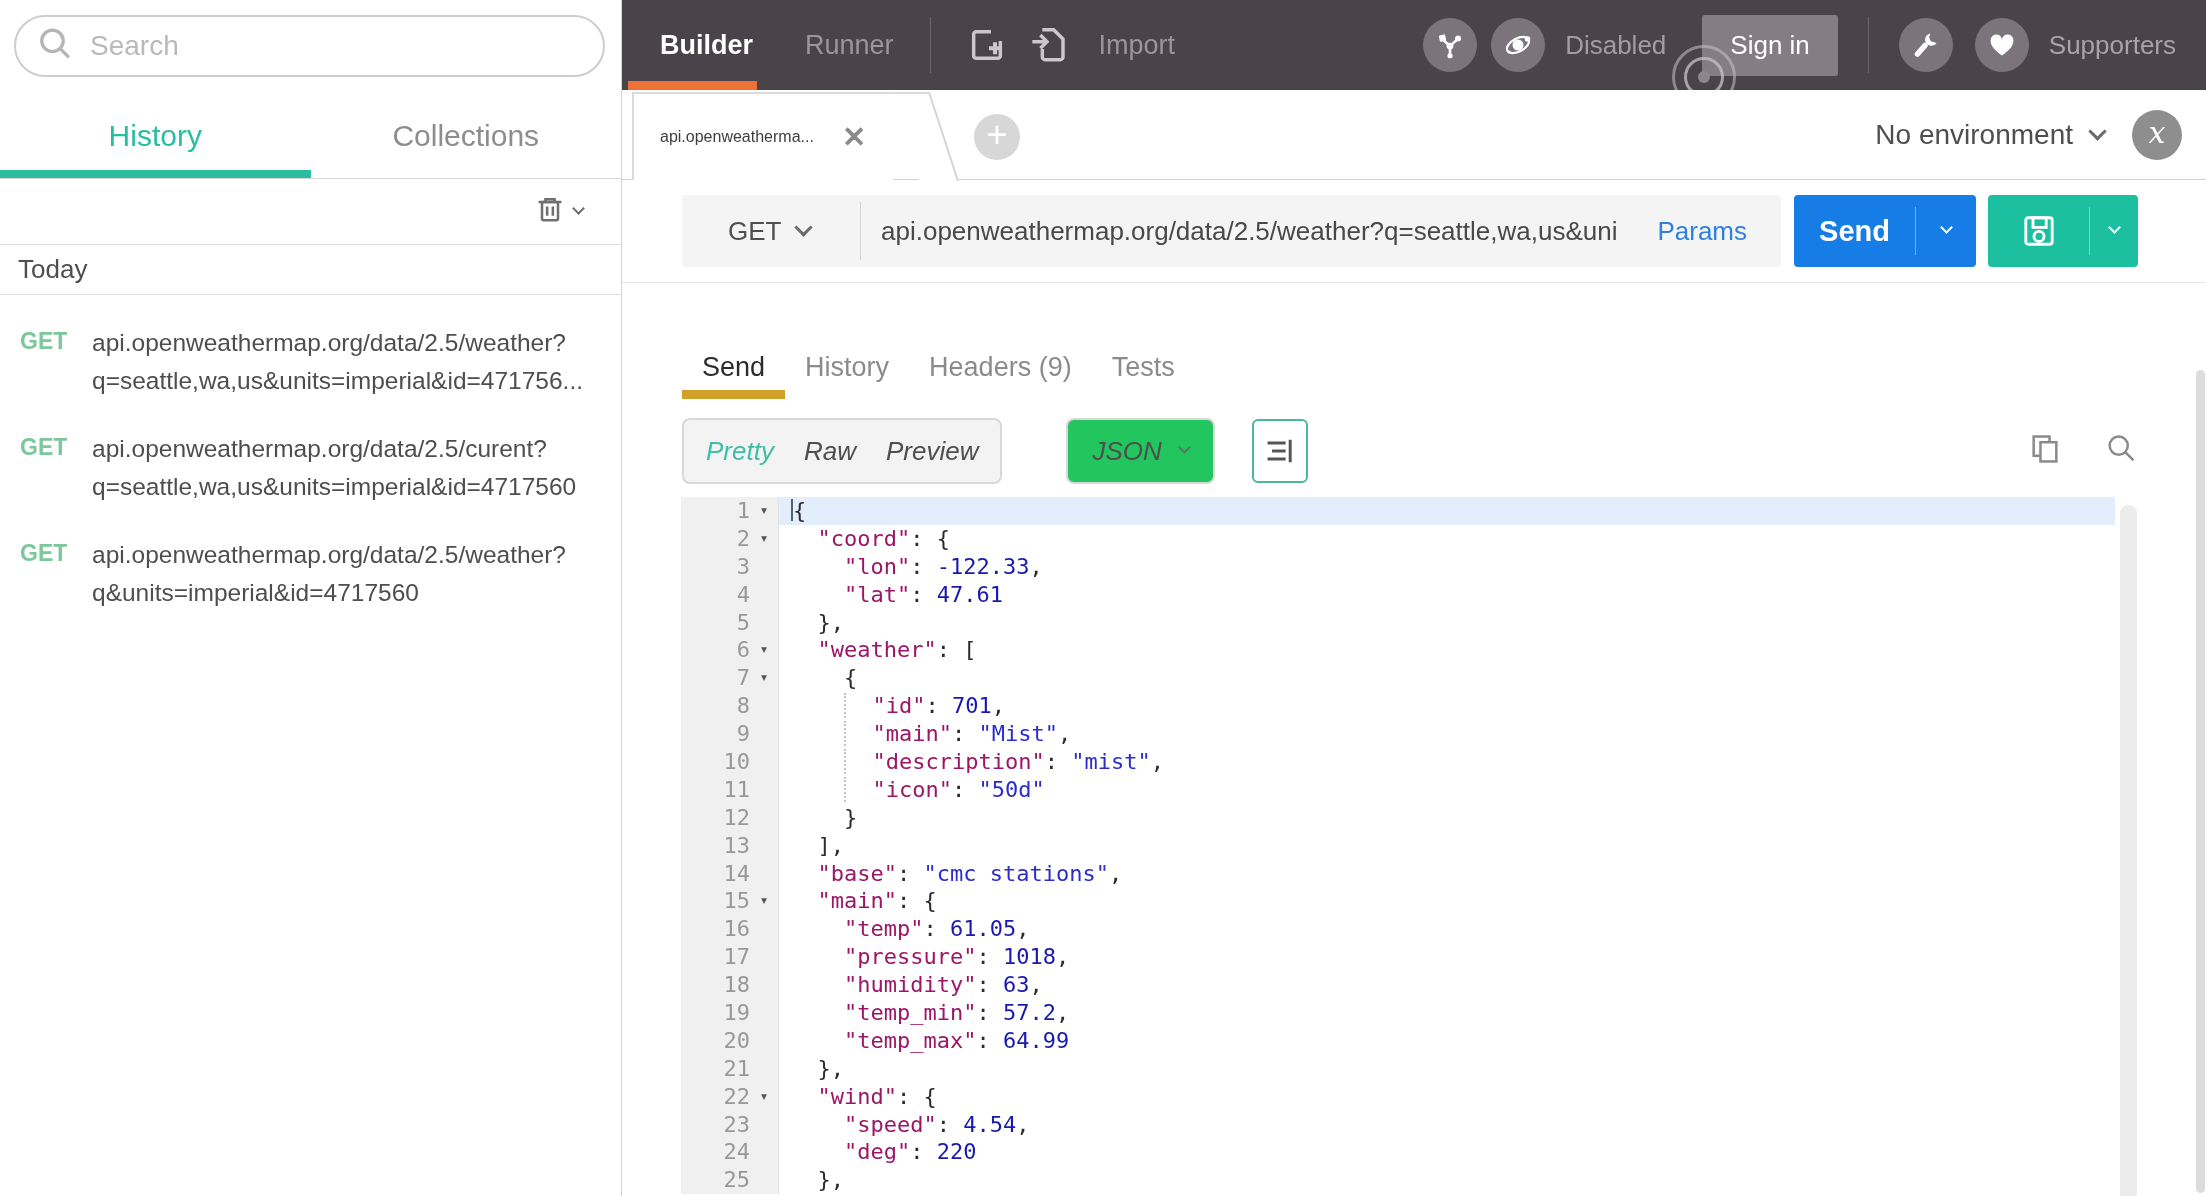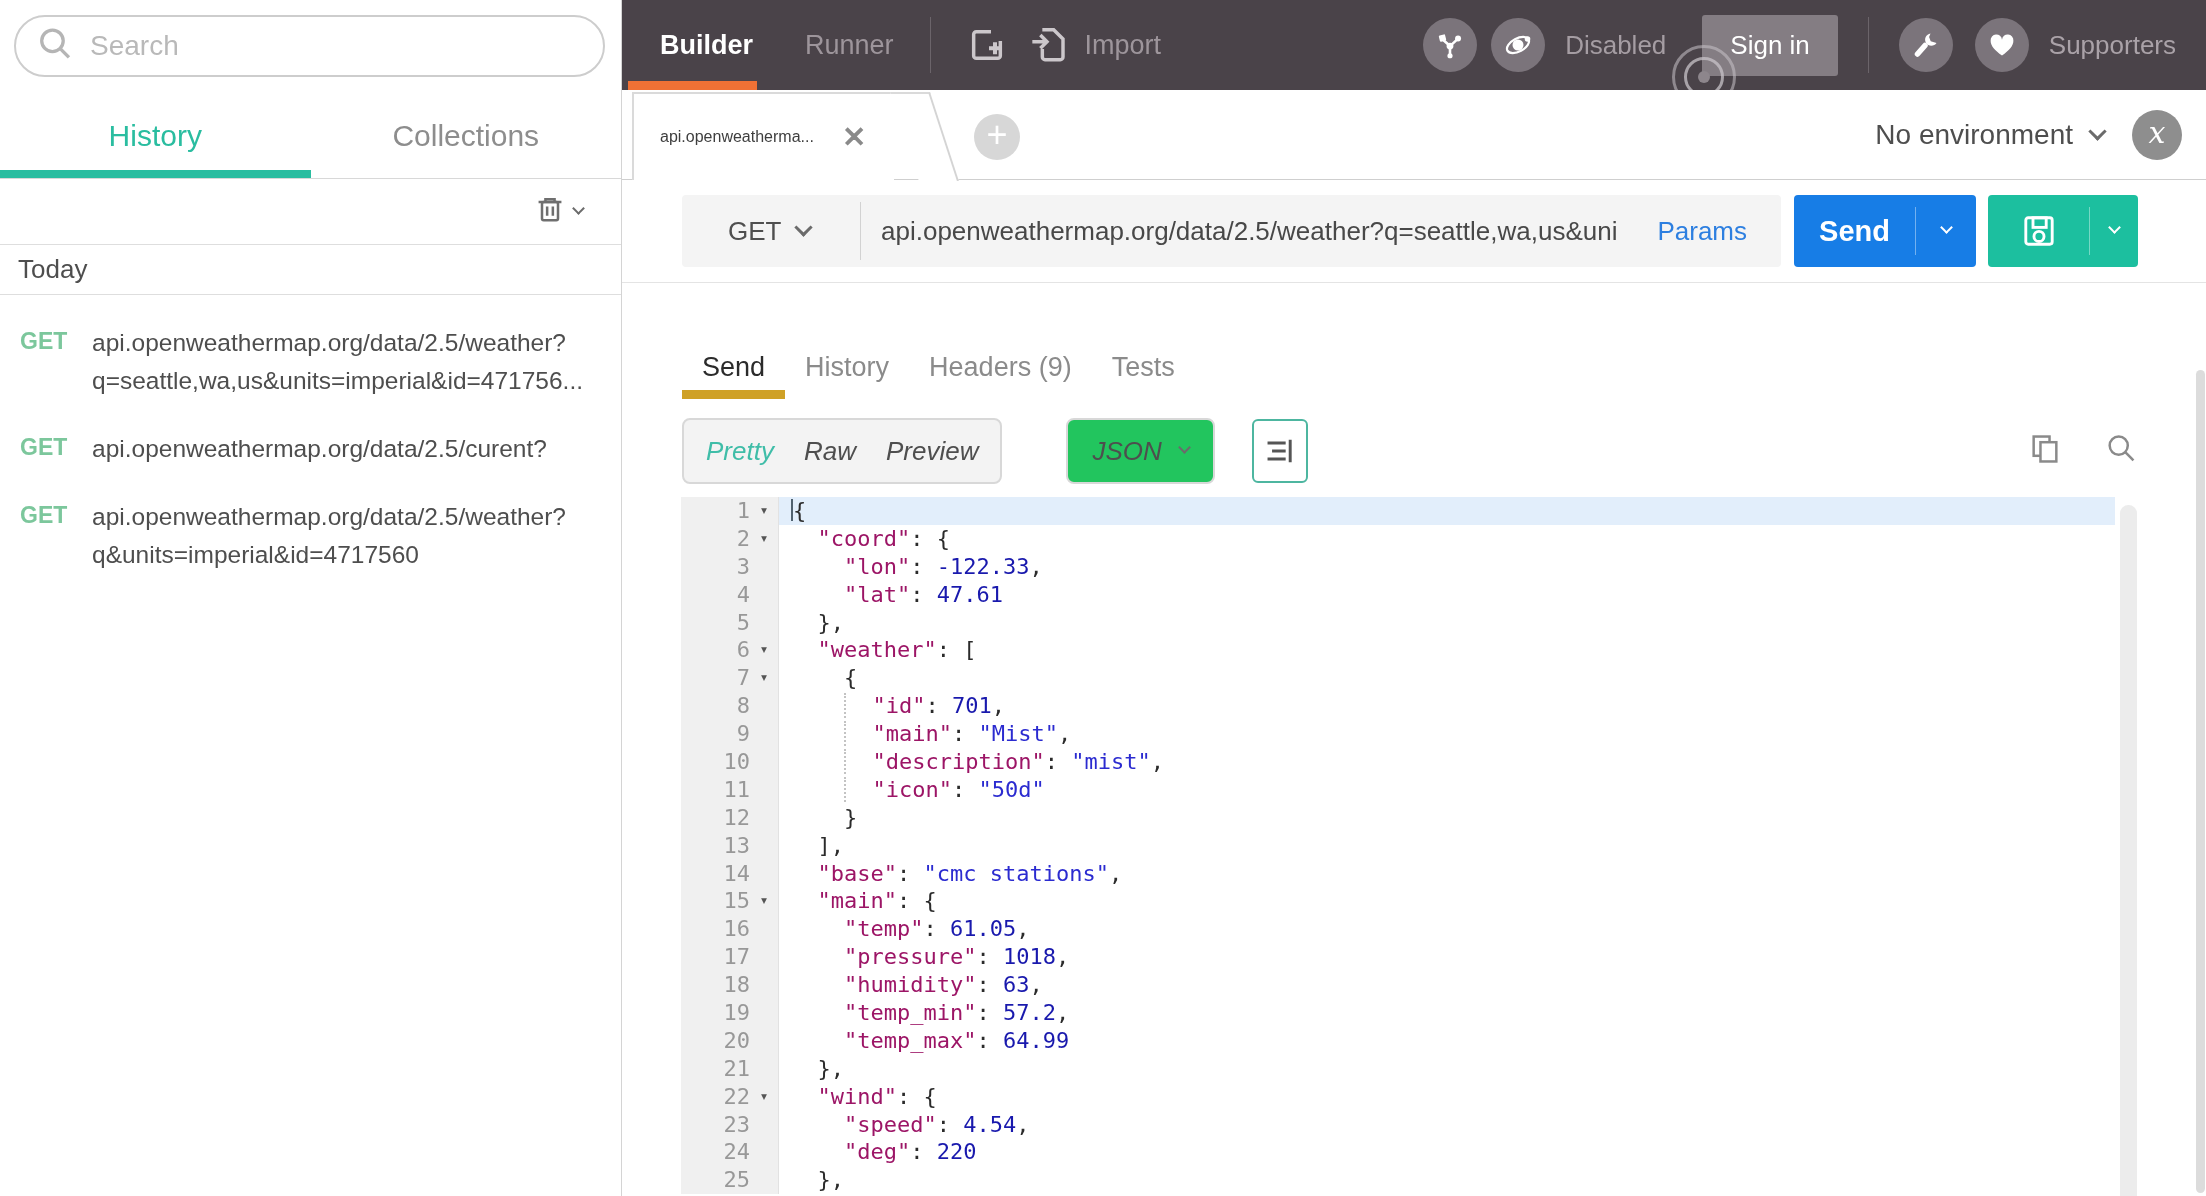--- a/index.html
+++ b/index.html
@@ -25,21 +25,21 @@
   
   .main { flex: 1; display: flex; flex-direction: column; position: relative; min-width: 0; }
 
   
   .topbar { height: 90px; background: #4a4349; display: flex; align-items: center; color: #a49ca2; flex-shrink: 0; }
   .builder-tab { height: 100%; display: flex; align-items: center; padding: 0 4px 0 38px; position: relative; color: #fff; font-weight: 700; font-size: 27px; }
   .builder-tab::after { content:''; position: absolute; left: 6px; right: 0; bottom: 0; height: 9px; background: #ef7135; }
   .runner-tab { margin-left: 48px; font-size: 27px; color: #9d959b; }
   .tb-divider { width: 1px; height: 56px; background: #6b646a; margin: 0 36px; }
   .tb-icon { display: flex; align-items: center; }
-  .import-label { margin-left: 16px; font-size: 27px; color: #9d959b; }
+  .import-label { margin-left: 30px; font-size: 27px; color: #9d959b; }
   .topbar-right { margin-left: auto; display: flex; align-items: center; padding-right: 30px; }
   .circle-icon { width: 54px; height: 54px; border-radius: 50%; background: #7b747b; display: flex; align-items: center; justify-content: center; flex-shrink: 0; }
   .disabled-label { font-size: 26px; color: #a59da3; margin: 0 36px 0 20px; }
   .signin-wrap { position: relative; }
   .signin-btn { background: #847d83; color: #fff; font-size: 26px; padding: 15px 28px; border-radius: 3px; border: none; font-family: inherit; }
   .beacon { position: absolute; left: -30px; top: 30px; width: 64px; height: 64px; pointer-events: none; }
   .beacon .b1 { position: absolute; inset: 0; border: 3px solid rgba(200,195,200,0.55); border-radius: 50%; }
   .beacon .b2 { position: absolute; inset: 12px; border: 3px solid rgba(200,195,200,0.75); border-radius: 50%; }
   .beacon .b3 { position: absolute; inset: 26px; background: #8d868c; border-radius: 50%; }
   .supporters-label { font-size: 26px; color: #aaa2a8; margin-left: 20px; }
@@ -150,20 +150,21 @@
           <span class="history-method">GET</span>
           <div class="history-url">
             <div>api.openweathermap.org/data/2.5/weather?</div>
             <div>q=seattle,wa,us&amp;units=imperial&amp;id=471756...</div>
           </div>
         </div>
         <div class="history-item">
           <span class="history-method">GET</span>
           <div class="history-url">
             <div>api.openweathermap.org/data/2.5/curent?</div>
+            <div>q=seattle,wa,us&amp;units=imperial&amp;id=4717560</div>
           </div>
         </div>
         <div class="history-item">
           <span class="history-method">GET</span>
           <div class="history-url">
             <div>api.openweathermap.org/data/2.5/weather?</div>
             <div>q&amp;units=imperial&amp;id=4717560</div>
           </div>
         </div>
       </div>

